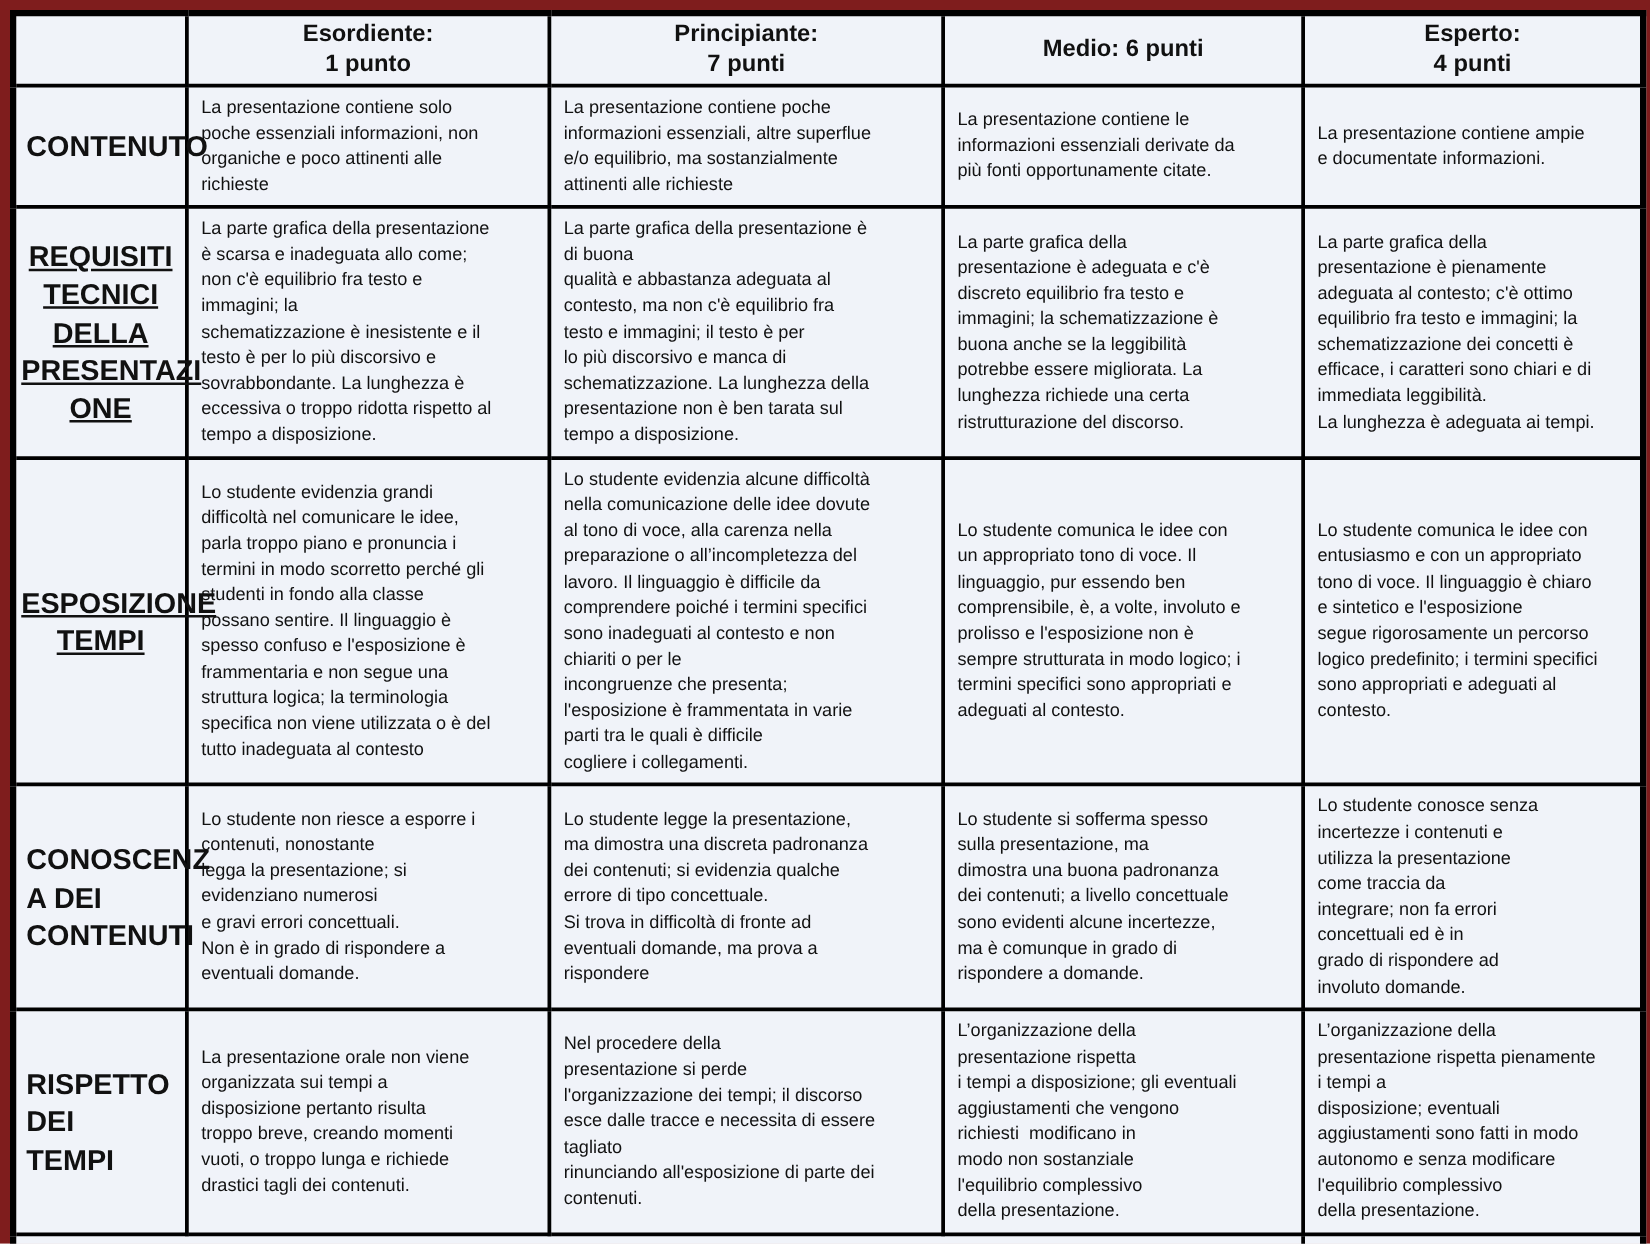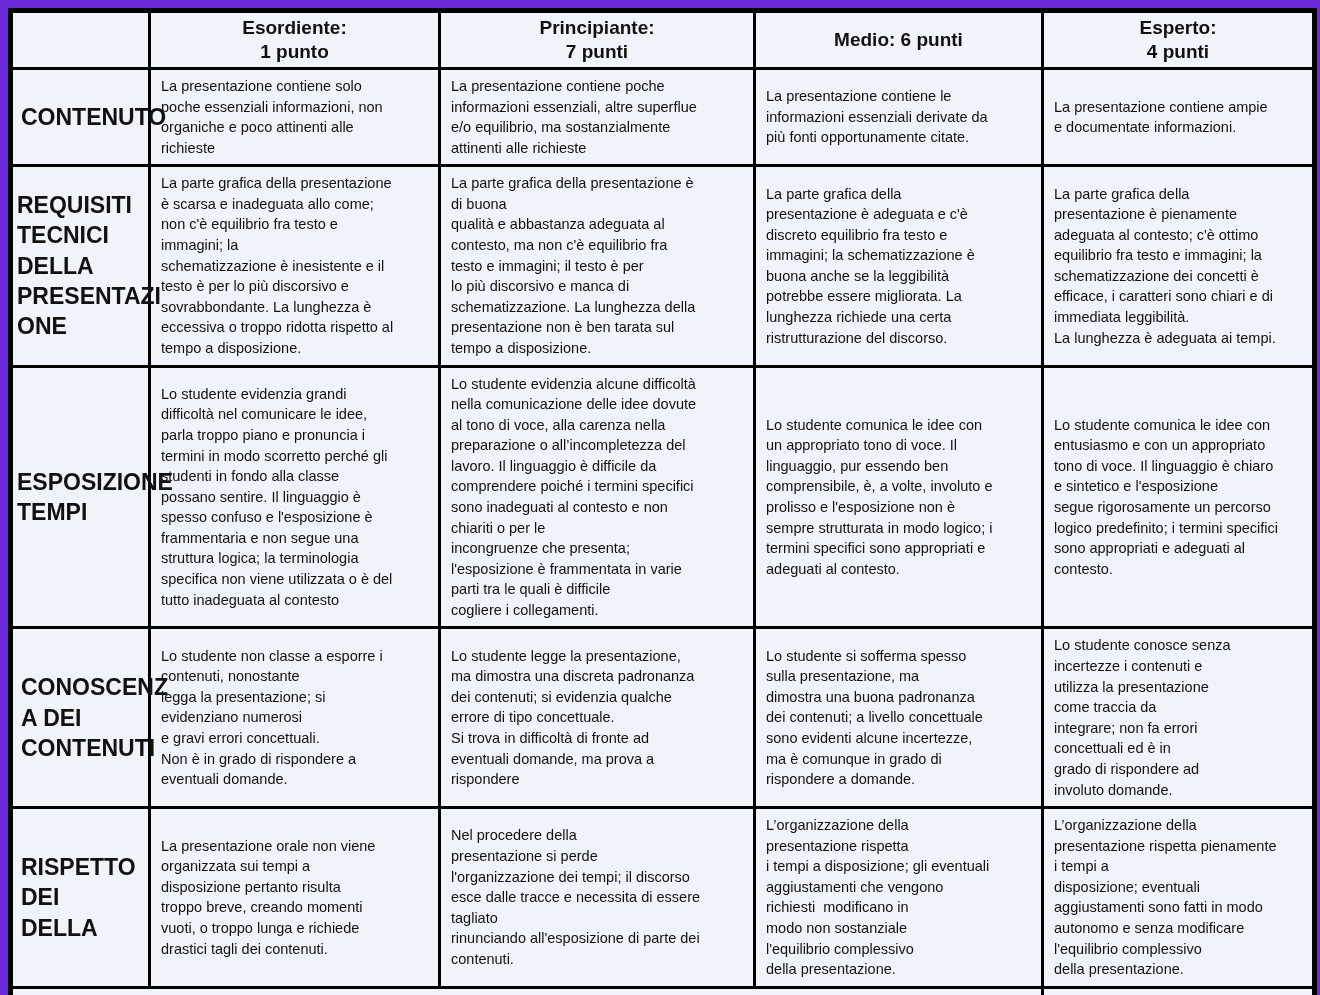--- a/index.html
+++ b/index.html
@@ -5,21 +5,21 @@
   html, body {
     margin: 0;
     padding: 0;
     background: #ffffff;
     font-family: "Liberation Sans", "DejaVu Sans", sans-serif;
     color: #111111;
   }
   .page {
     width: 1320px;
     height: 995px;
-    background: #6d28d9;
+    background: #7f1d1d;
     box-sizing: border-box;
     padding: 8px 8px 0 8px;
     position: relative;
   }
   table.rubric {
     width: 1304px;
     border-collapse: collapse;
     table-layout: fixed;
     background: #ffffff;
   }
@@ -48,21 +48,21 @@
   }
   
   th.rowlabel {
     font-size: 23px;
     font-weight: bold;
     vertical-align: middle;
     line-height: 1.32;
     padding: 4px 4px 4px 8px;
     text-align: left;
   }
-  th.rowlabel.center { padding-left: 4px; }
+  th.rowlabel.center { text-align: center; padding-left: 4px; text-decoration: underline; }
 
   
   td.cell {
     font-size: 14.5px;
     line-height: 1.42;
     vertical-align: middle;
     text-align: left;
     padding: 6px 5px 6px 10px;
   }
   tr.r1 > * { height: 91px; }
@@ -209,21 +209,21 @@
 e sintetico e l'esposizione
 segue rigorosamente un percorso
 logico predefinito; i termini specifici
 sono appropriati e adeguati al
 contesto.</td>
       </tr>
       <tr class="r4">
         <th class="rowlabel">CONOSCENZ
 A DEI
 CONTENUTI</th>
-        <td class="cell">Lo studente non classe a esporre i
+        <td class="cell">Lo studente non riesce a esporre i
 contenuti, nonostante
 legga la presentazione; si
 evidenziano numerosi
 e gravi errori concettuali.
 Non è in grado di rispondere a
 eventuali domande.</td>
         <td class="cell">Lo studente legge la presentazione,
 ma dimostra una discreta padronanza
 dei contenuti; si evidenzia qualche
 errore di tipo concettuale.
@@ -242,21 +242,21 @@
 utilizza la presentazione
 come traccia da
 integrare; non fa errori
 concettuali ed è in
 grado di rispondere ad
 involuto domande.</td>
       </tr>
       <tr class="r5">
         <th class="rowlabel">RISPETTO
 DEI
-DELLA</th>
+TEMPI</th>
         <td class="cell">La presentazione orale non viene
 organizzata sui tempi a
 disposizione pertanto risulta
 troppo breve, creando momenti
 vuoti, o troppo lunga e richiede
 drastici tagli dei contenuti.</td>
         <td class="cell">Nel procedere della
 presentazione si perde
 l'organizzazione dei tempi; il discorso
 esce dalle tracce e necessita di essere

